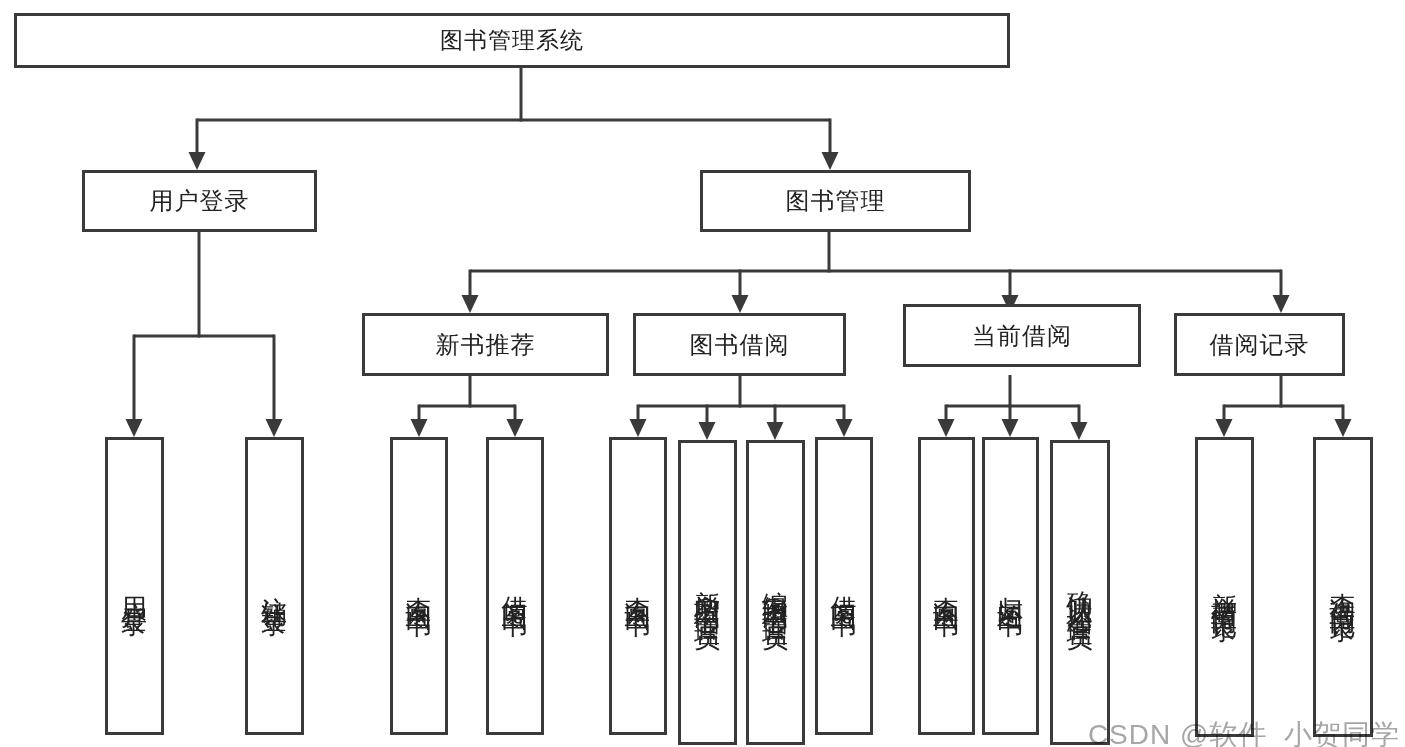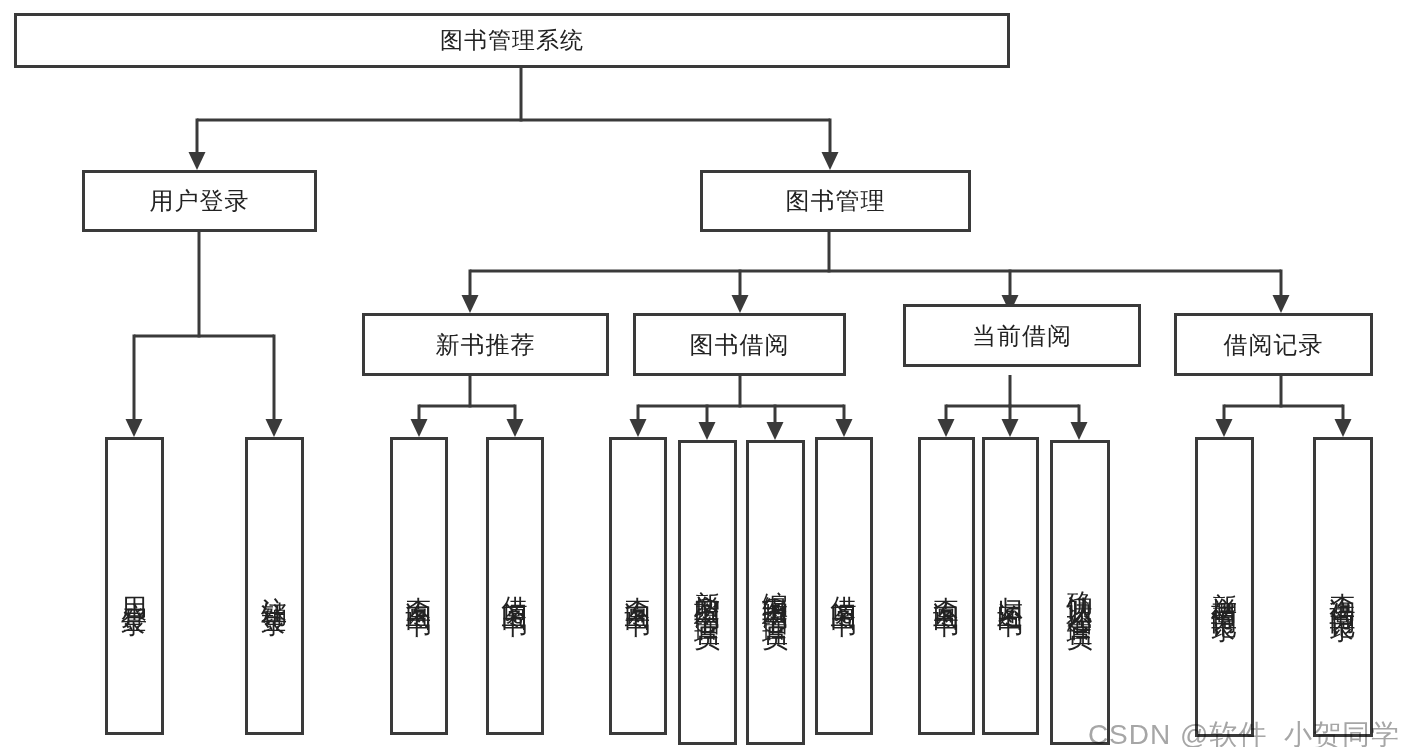--- a/index.html
+++ b/index.html
@@ -135,21 +135,21 @@
   </svg>
 
   <div class="hbox root" style="left:14px;top:13px;width:996px;height:55px;">图书管理系统</div>
 
   <div class="hbox" style="left:82px;top:170px;width:235px;height:62px;">用户登录</div>
   <div class="hbox" style="left:676px;top:170px;width:271px;height:62px;margin-left:24px;">图书管理</div>
 
   <div class="hbox" style="left:362px;top:313px;width:247px;height:63px;">新书推荐</div>
   <div class="hbox" style="left:633px;top:313px;width:213px;height:63px;">图书借阅</div>
   <div class="hbox" style="left:903px;top:304px;width:238px;height:63px;">当前借阅</div>
-  <div class="hbox" style="left:1174px;top:313px;width:199px;height:63px;">借阅记录</div>
+  <div class="hbox" style="left:1174px;top:313px;width:171px;height:63px;">借阅记录</div>
 
   <div class="vbox" style="left:105px;top:437px;width:59px;height:298px;">用户登录</div>
   <div class="vbox" style="left:245px;top:437px;width:59px;height:298px;">注销登录</div>
 
   <div class="vbox" style="left:390px;top:437px;width:58px;height:298px;">查询图书</div>
   <div class="vbox" style="left:486px;top:437px;width:58px;height:298px;">借阅图书</div>
 
   <div class="vbox" style="left:609px;top:437px;width:58px;height:298px;">查询图书</div>
   <div class="vbox" style="left:678px;top:440px;width:59px;height:305px;">新增图书（管理员）</div>
   <div class="vbox" style="left:746px;top:440px;width:59px;height:305px;">编辑图书（管理员）</div>

